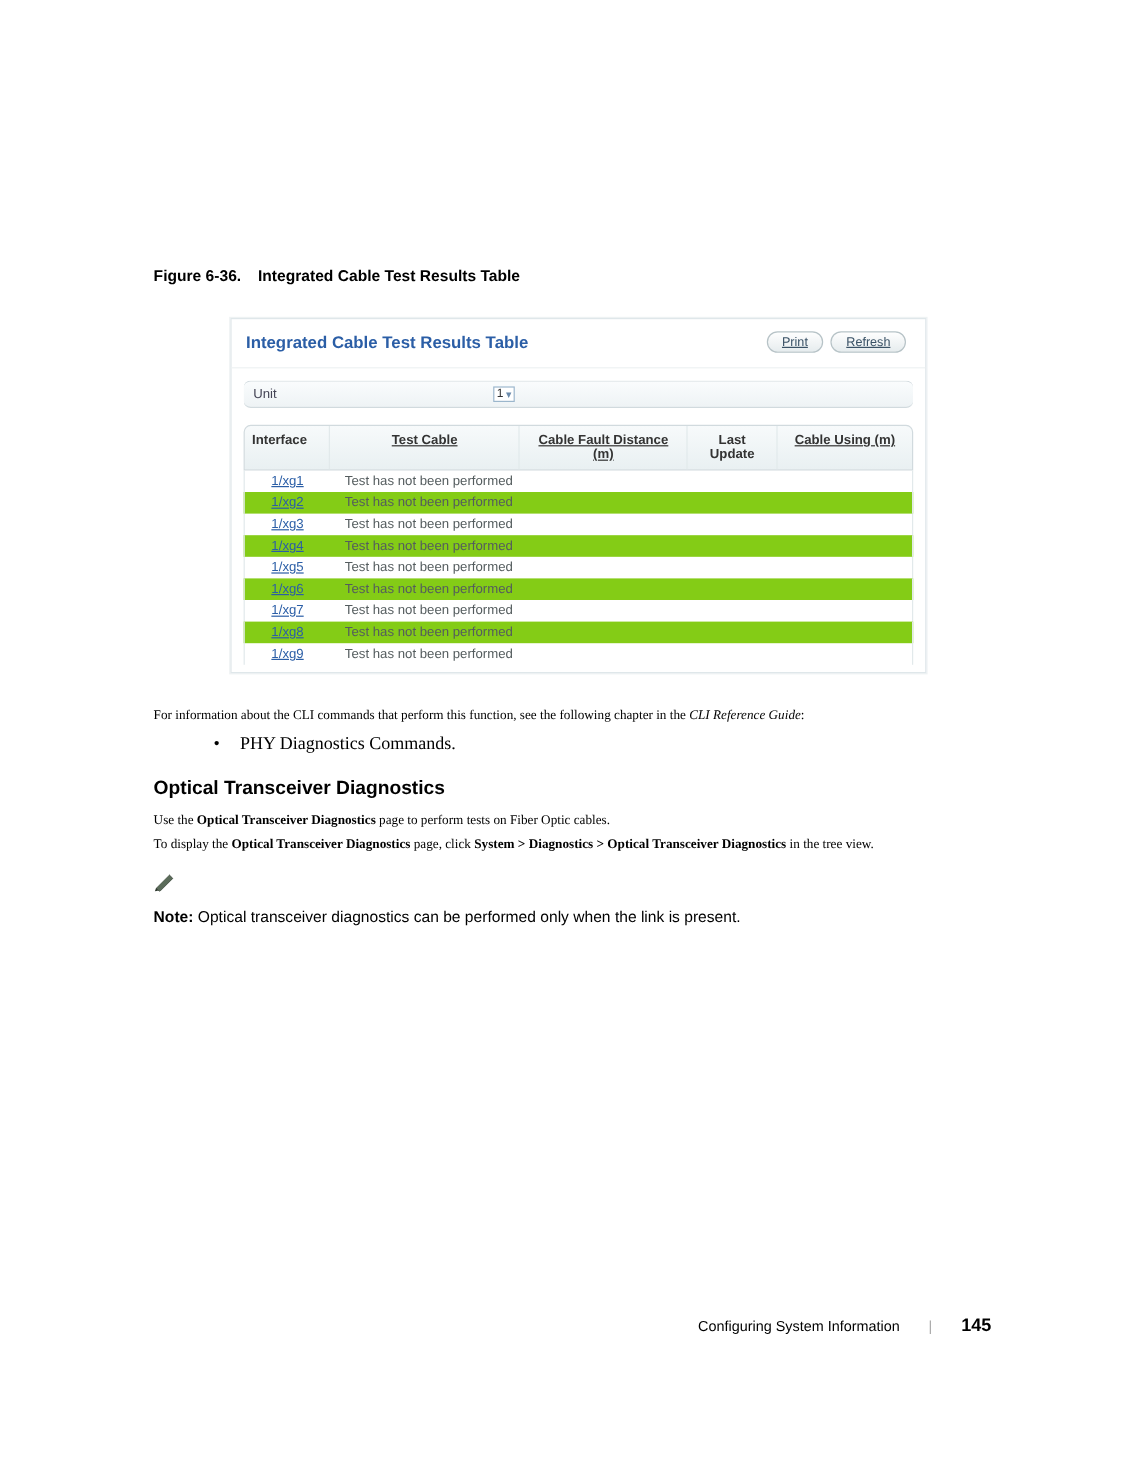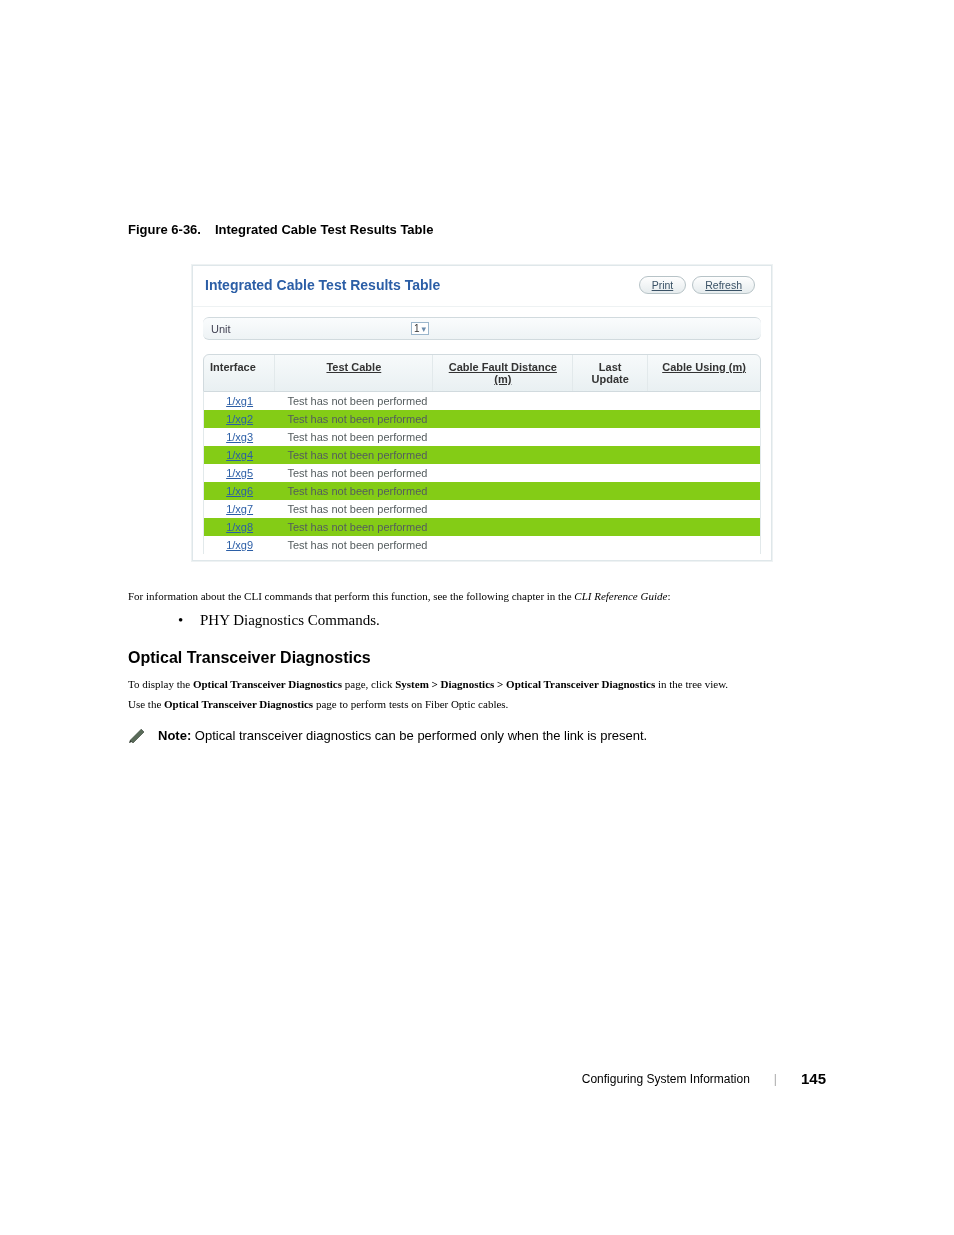--- a/index.html
+++ b/index.html
@@ -142,33 +142,34 @@
   }
   .body-text .strong { font-weight: bold; }
 
   .note-row {
     display: flex;
     align-items: flex-start;
     gap: 12px;
     margin-top: 14px;
     font-family: "Helvetica Neue", Arial, sans-serif;
     font-size: 13px;
+    flex-direction: column;
   }
   .note-icon {
     width: 18px; height: 16px;
     position: relative;
     flex-shrink: 0;
   }
   .note-icon svg { width: 18px; height: 16px; }
   .note-text { line-height: 1.4; }
   .note-label { font-weight: bold; }
 
   .footer {
     position: absolute;
-    bottom: 148px;
+    bottom: 122px;
     right: 128px;
     font-family: "Helvetica Neue", Arial, sans-serif;
     font-size: 12px;
     display: flex;
     align-items: center;
     gap: 24px;
   }
   .footer .divider { color: #aaa; }
   .footer .pagenum { font-weight: bold; font-size: 15px; }
 </style>
@@ -281,25 +282,25 @@
     <div class="bullet-list">
       <div class="bullet-item">
         <span class="dot">•</span>
         <span>PHY Diagnostics Commands.</span>
       </div>
     </div>
 
     <div class="section-heading">Optical Transceiver Diagnostics</div>
 
     <p class="body-text">
+      <span>Use the </span><span class="strong">Optical Transceiver Diagnostics</span><span> page to perform tests on Fiber Optic cables.</span>
+    </p>
+
+    <p class="body-text">
       <span>To display the </span><span class="strong">Optical Transceiver Diagnostics</span><span> page, click </span><span class="strong">System &gt; Diagnostics &gt; Optical Transceiver Diagnostics</span><span> in the tree view.</span>
-    </p>
-
-    <p class="body-text">
-      <span>Use the </span><span class="strong">Optical Transceiver Diagnostics</span><span> page to perform tests on Fiber Optic cables.</span>
     </p>
 
     <div class="note-row">
       <div class="note-icon">
         <svg viewBox="0 0 18 16">
           <path d="M2 13 L13 2 L16 5 L5 16 Z" fill="#5a6b59" stroke="#2f3a2f" stroke-width="0.6"></path>
           <path d="M2 13 L4 15 L1 16 Z" fill="#2f3a2f"></path>
           <path d="M2 13 L13 2" stroke="#fff" stroke-width="0.5"></path>
         </svg>
       </div>

